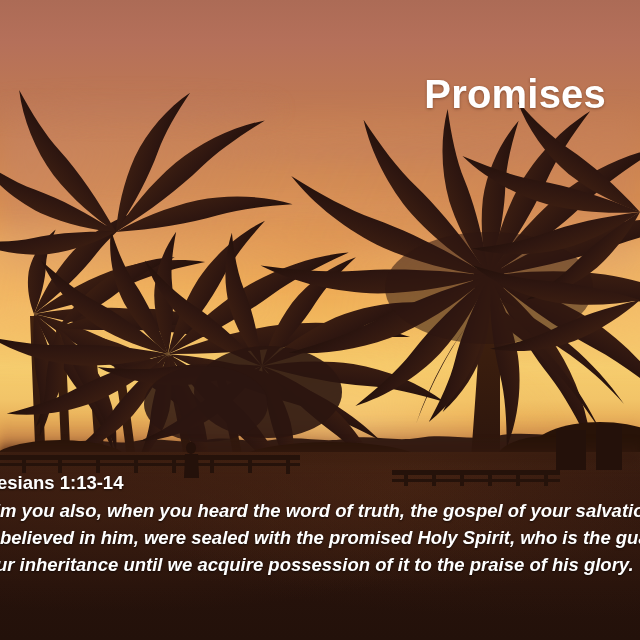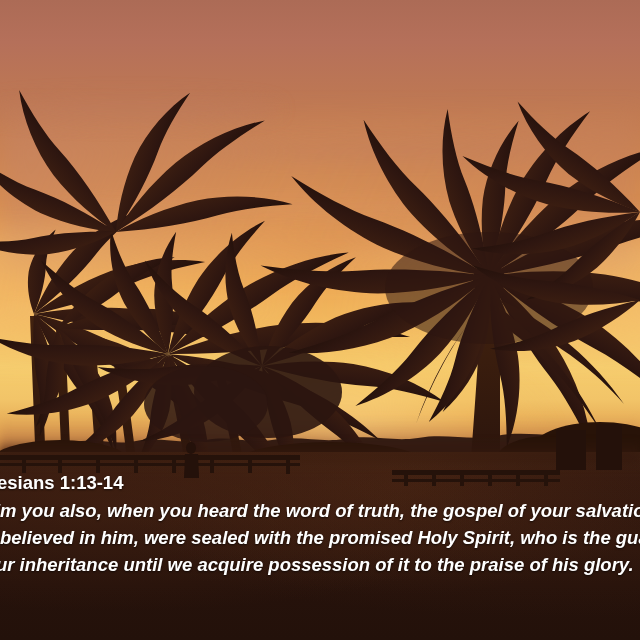--- a/index.html
+++ b/index.html
@@ -306,20 +306,21 @@
         <ellipse cx="191" cy="448" rx="5" ry="6"></ellipse>
         <path d="M185,454 C 185,464 184,472 184,478 L199,478 C 199,470 198,462 198,454 Z"></path>
       </g>
       <g fill="#24110a">
         <rect x="556" y="430" width="30" height="40"></rect>
         <rect x="596" y="424" width="26" height="46"></rect>
       </g>
     </svg>
   </div>
 
+  <div class="title">Promises</div>
 
   <div class="scripture">
     <div class="ref">Ephesians 1:13-14</div>
     <div class="verse-lines">
       <div>In him you also, when you heard the word of truth, the gospel of your salvation,</div>
       <div>and believed in him, were sealed with the promised Holy Spirit, who is the guarantee</div>
       <div>of our inheritance until we acquire possession of it to the praise of his glory.</div>
     </div>
   </div>
 

